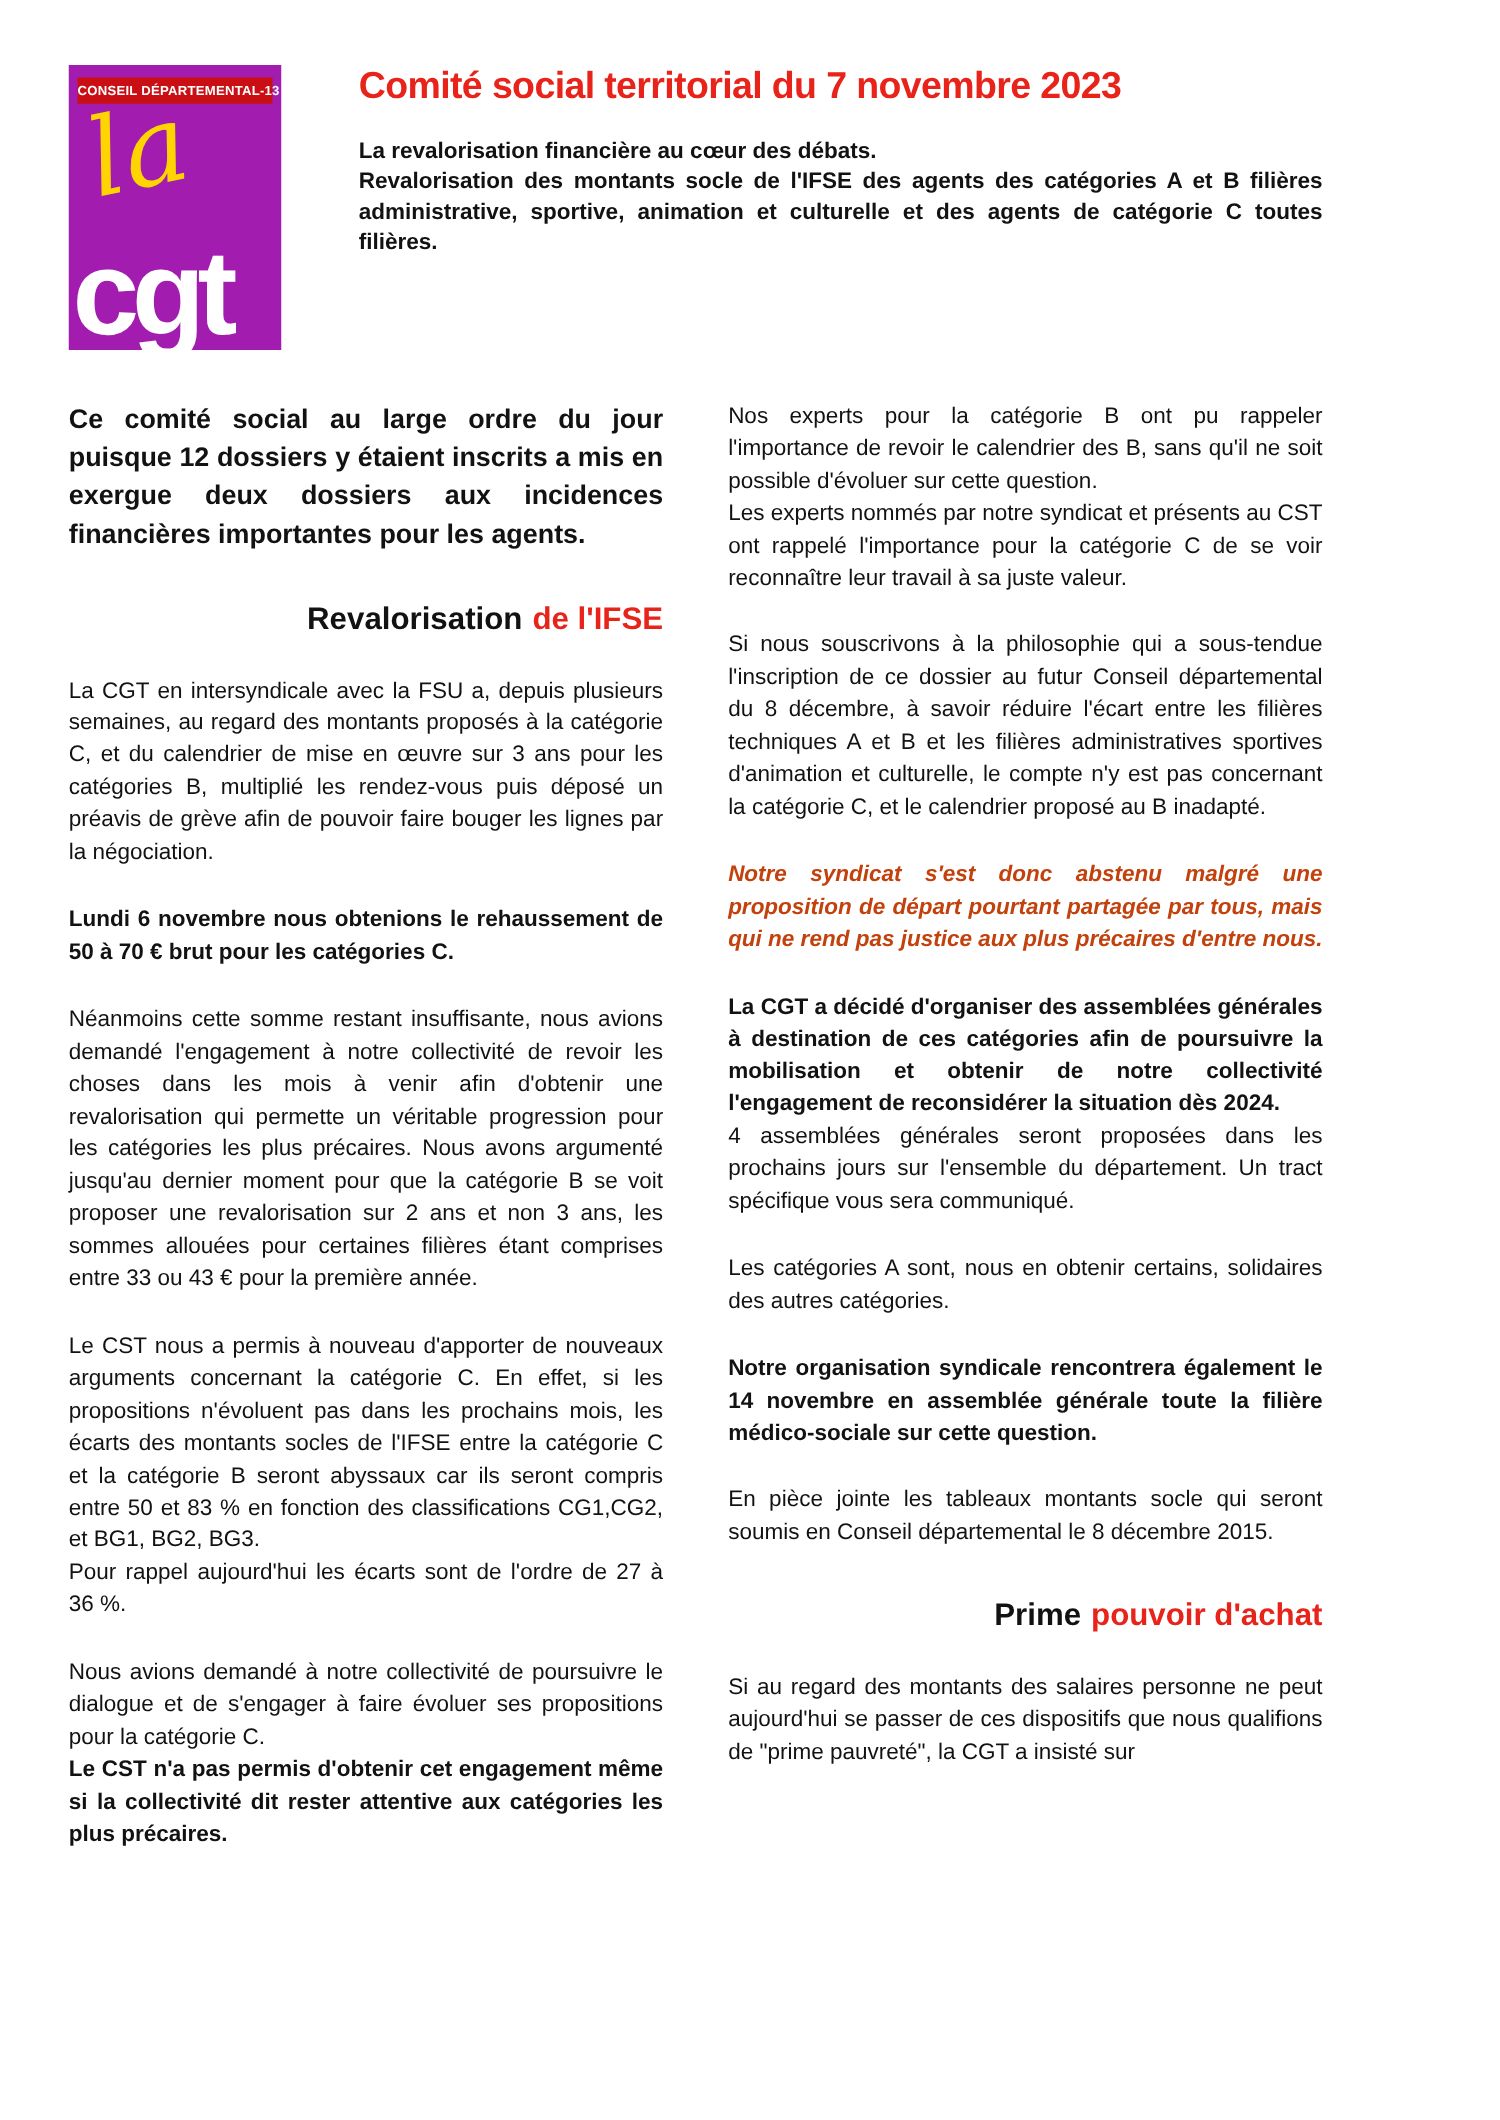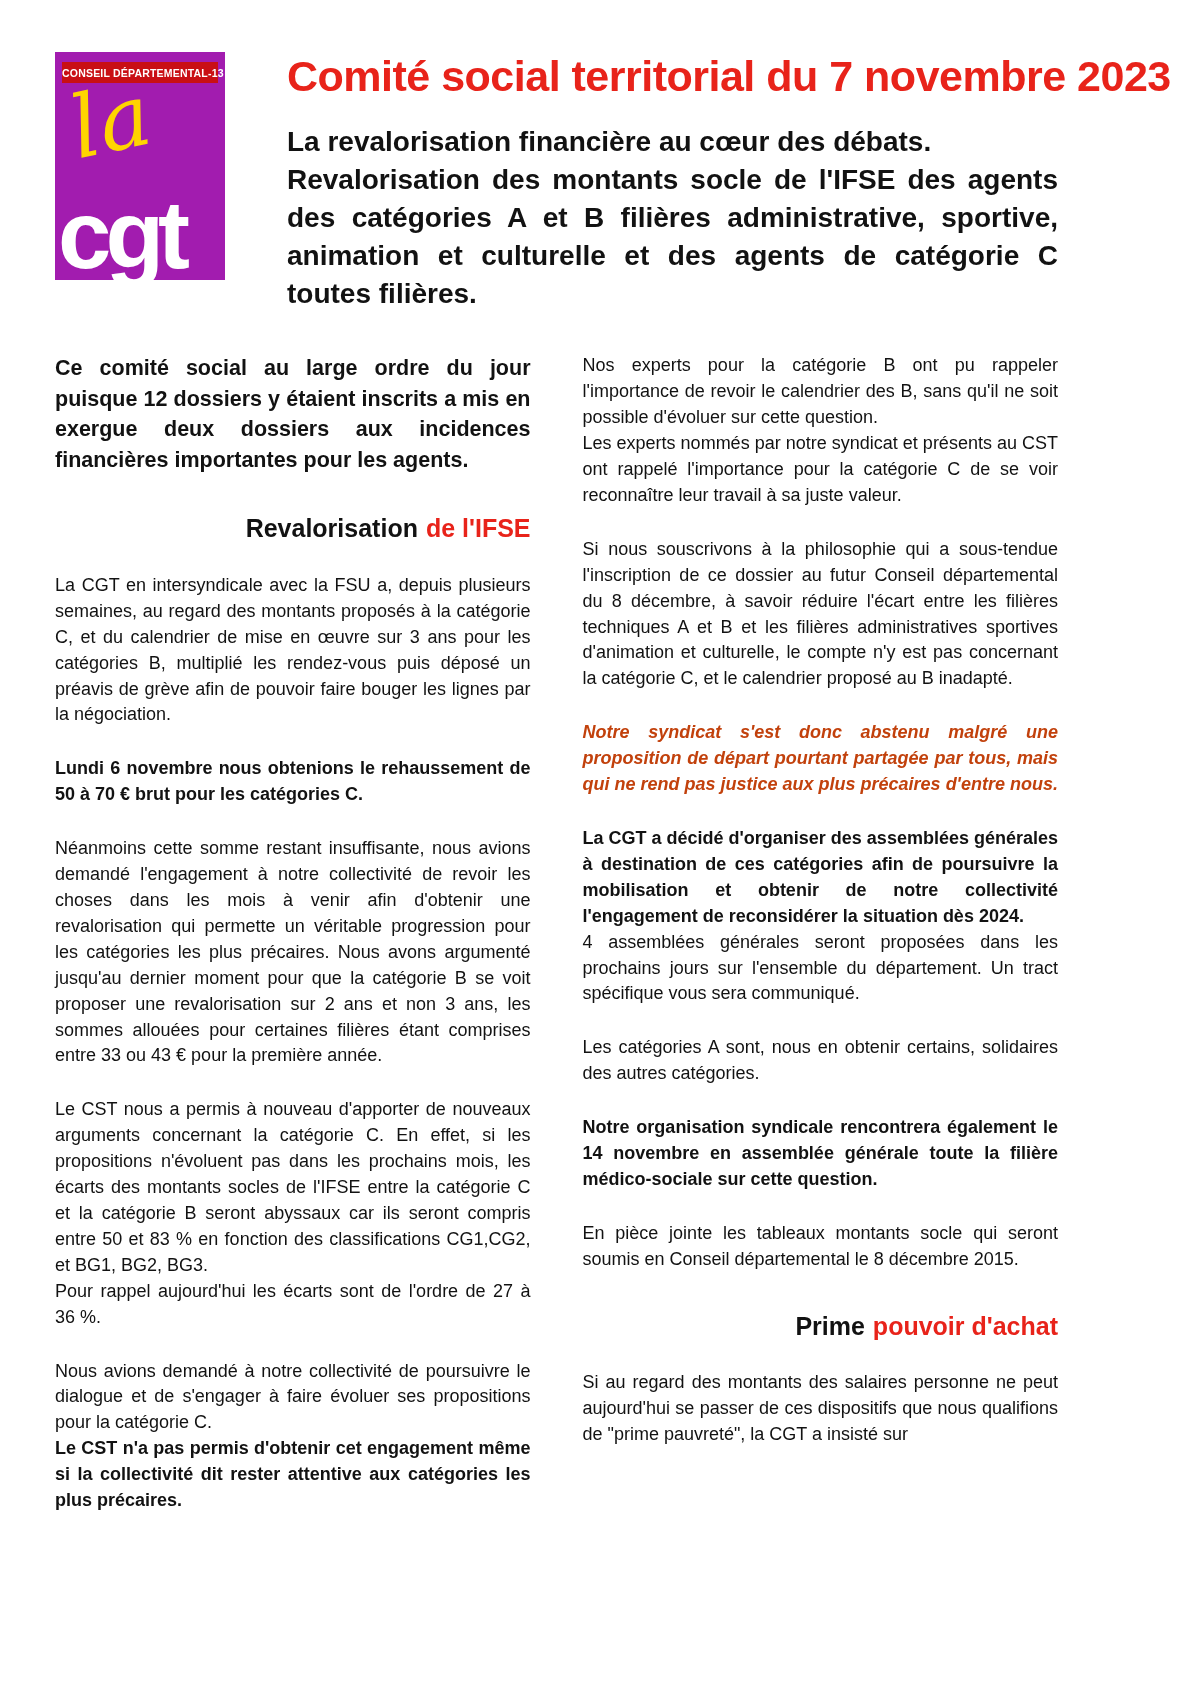--- a/index.html
+++ b/index.html
@@ -54,28 +54,28 @@
     font-weight:bold;
     font-size:96px;
     letter-spacing:-6px;
     line-height:0.95;
     z-index:1;
   }
 
   .titles { flex:1; min-width:0; padding-top:0; }
   .main-title {
     color:#e8231a;
-    font-size:43px;
+    font-size:30px;
     font-weight:bold;
     letter-spacing:-0.5px;
     margin:0 0 22px 0;
     white-space:nowrap;
   }
   .subtitle {
-    font-size:28px;
+    font-size:18px;
     font-weight:bold;
     line-height:1.36;
     margin:0;
     text-align:justify;
   }
 
   
   .columns { display:flex; gap:52px; margin-top:40px; }
   .col { flex:1; min-width:0; }
 

